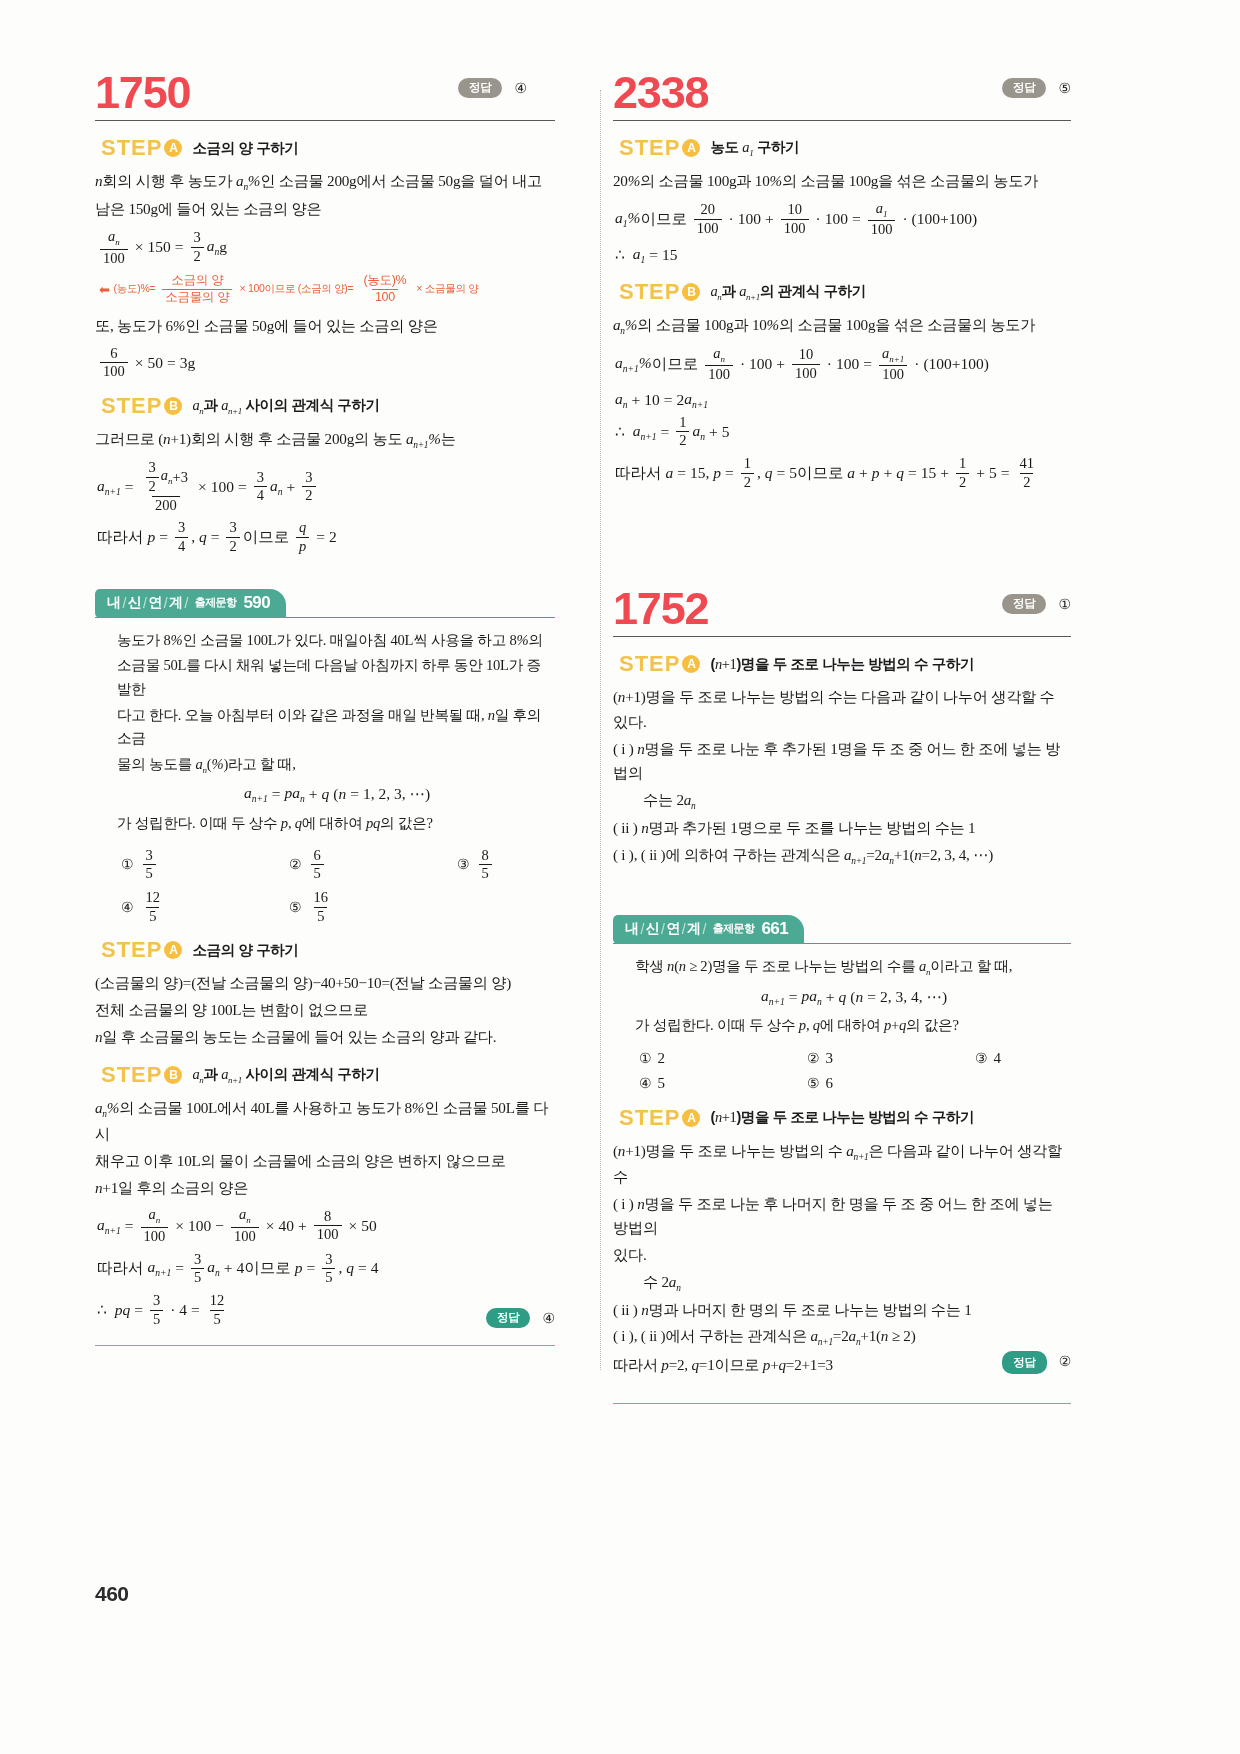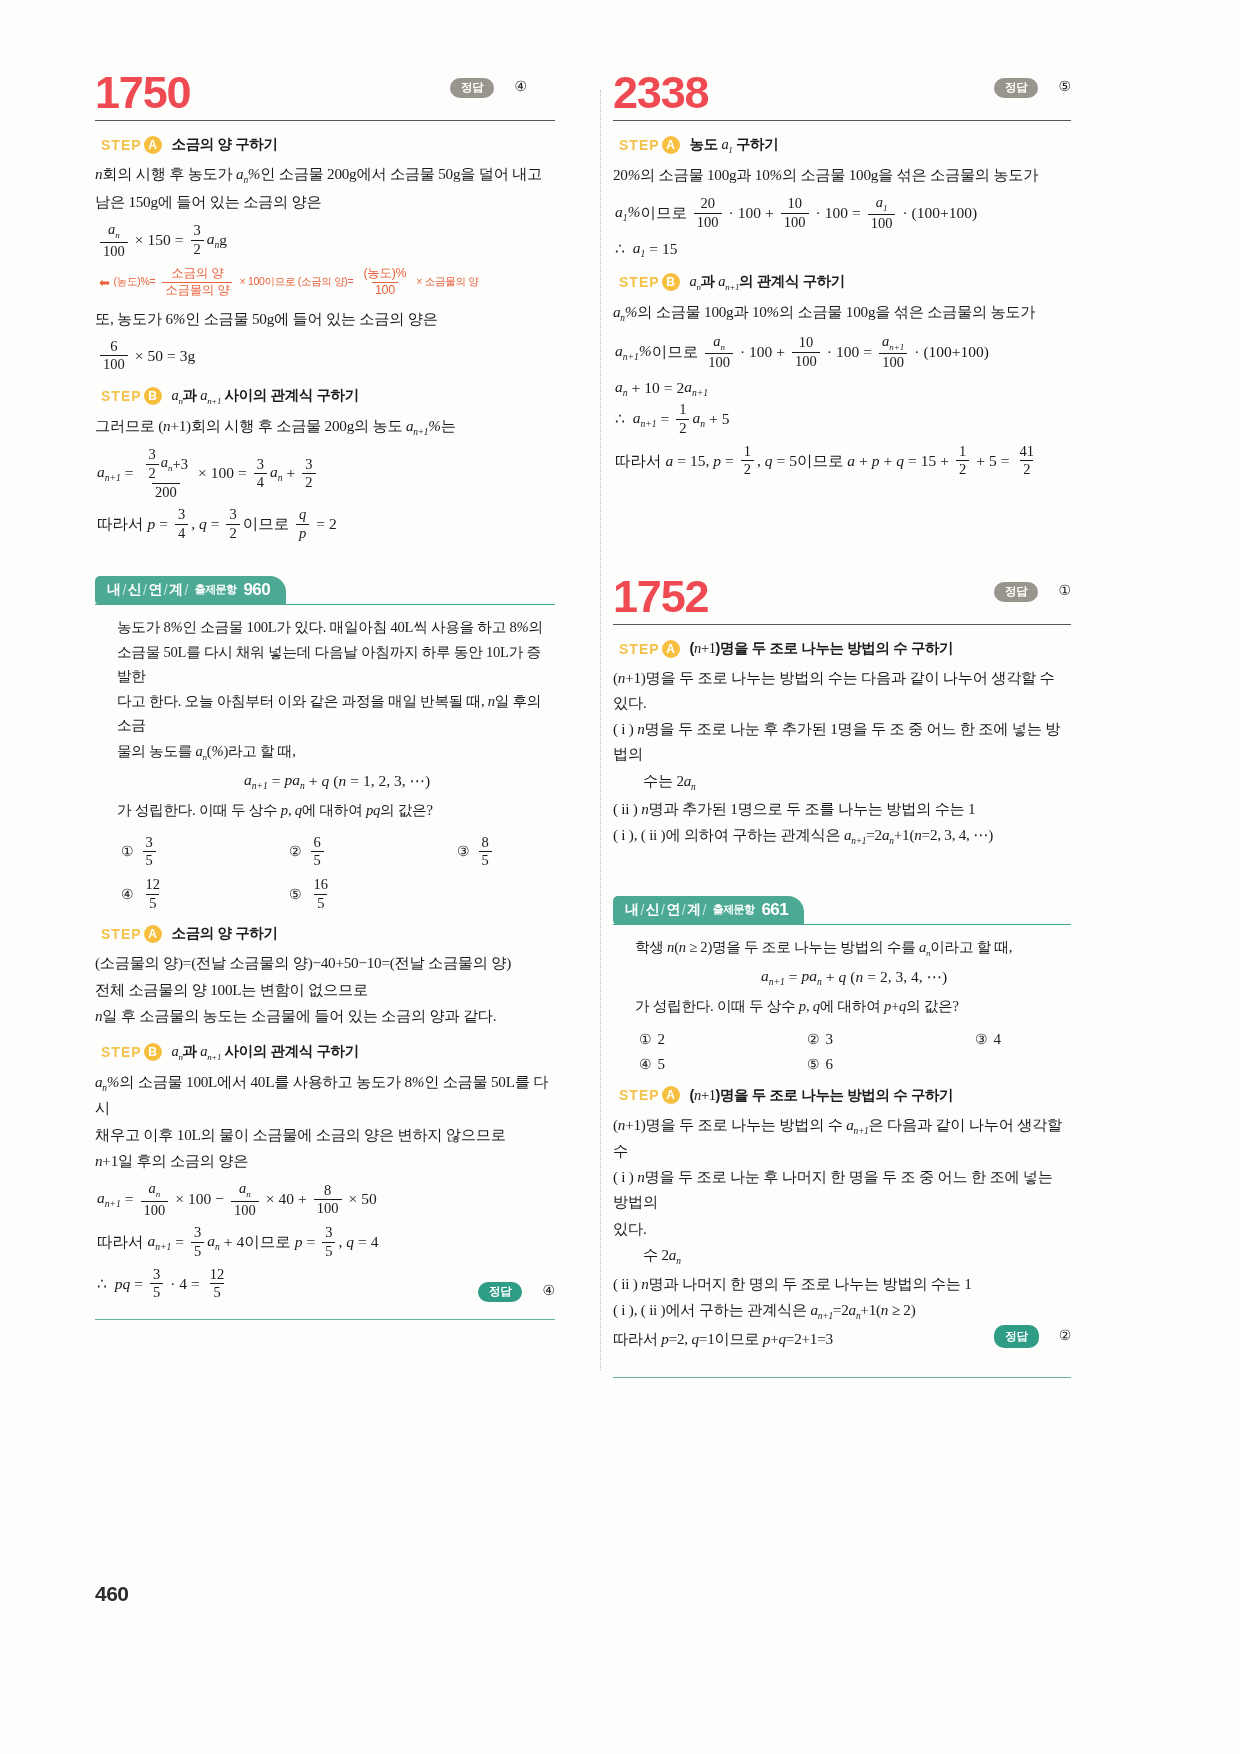--- a/index.html
+++ b/index.html
@@ -35,42 +35,42 @@
     font-weight: bold;
     font-size: 45px;
     letter-spacing: -1.2px;
     color: #ef4a52;
     line-height: 1;
     padding-bottom: 3px;
   }
   .prob-rule { border-top: 1.6px solid #575757; margin-top: 2px; }
   .ans-pill {
     position:absolute; right: 28px; top: 8px;
-    display:flex; align-items:flex-start; gap:20px;
+    display:flex; align-items:center; gap:12px;
   }
   .ans-pill.on-right { right: 0; }
   .pill {
     background: #9a958c; color:#fff;
     font-family:"Liberation Sans", sans-serif;
     font-size: 11.5px; font-weight:bold;
     border-radius: 10px;
     padding: 2px 11px 3px 11px;
     letter-spacing: -0.3px;
   }
   .pill.green { background: #2f9c86; }
   .circnum { font-size: 14px; color:#222; }
 
   
   .step {
     display:flex; align-items:center; gap:0px;
     margin: 13px 0 8px 6px;
     font-family:"Liberation Sans", sans-serif;
   }
   .step-word {
-    color:#f3c24b; font-weight:bold; font-size:14px;
+    color:#f3c24b; font-weight:bold; font-size:22px;
     letter-spacing: 1px;
   }
   .step-badge {
     width:18px; height:18px; border-radius:50%;
     background:#f6bf3f; color:#fff;
     font-size:12px; font-weight:bold;
     display:inline-flex; align-items:center; justify-content:center;
     margin-left:2px; margin-right:10px;
   }
   .step-title {
@@ -301,21 +301,21 @@
           <div class="nstag">
             <span>내</span>
               <span class="sl">/</span>
             <span>신</span>
               <span class="sl">/</span>
             <span>연</span>
               <span class="sl">/</span>
             <span>계</span>
               <span class="sl">/</span>
             <span class="sm2">출제문항</span>
-            <span class="nsnum">960</span>
+            <span class="nsnum">590</span>
           </div>
         </div>
         <div class="nsbody">
           <div class="tx">농도가 8<span class="mi">%</span>인 소금물 100L가 있다. 매일아침 40L씩 사용을 하고 8<span class="mi">%</span>의</div>
           <div class="tx">소금물 50L를 다시 채워 넣는데 다음날 아침까지 하루 동안 10L가 증발한</div>
           <div class="tx">다고 한다. 오늘 아침부터 이와 같은 과정을 매일 반복될 때, <span class="mi">n</span>일 후의 소금</div>
           <div class="tx">물의 농도를 <span class="mi">a<sub>n</sub></span>(<span class="mi">%</span>)라고 할 때,</div>
           <div class="eq center" style="justify-content:center">
             <span class="mi">a<sub>n+1</sub></span>
               <span class="op">=</span>

